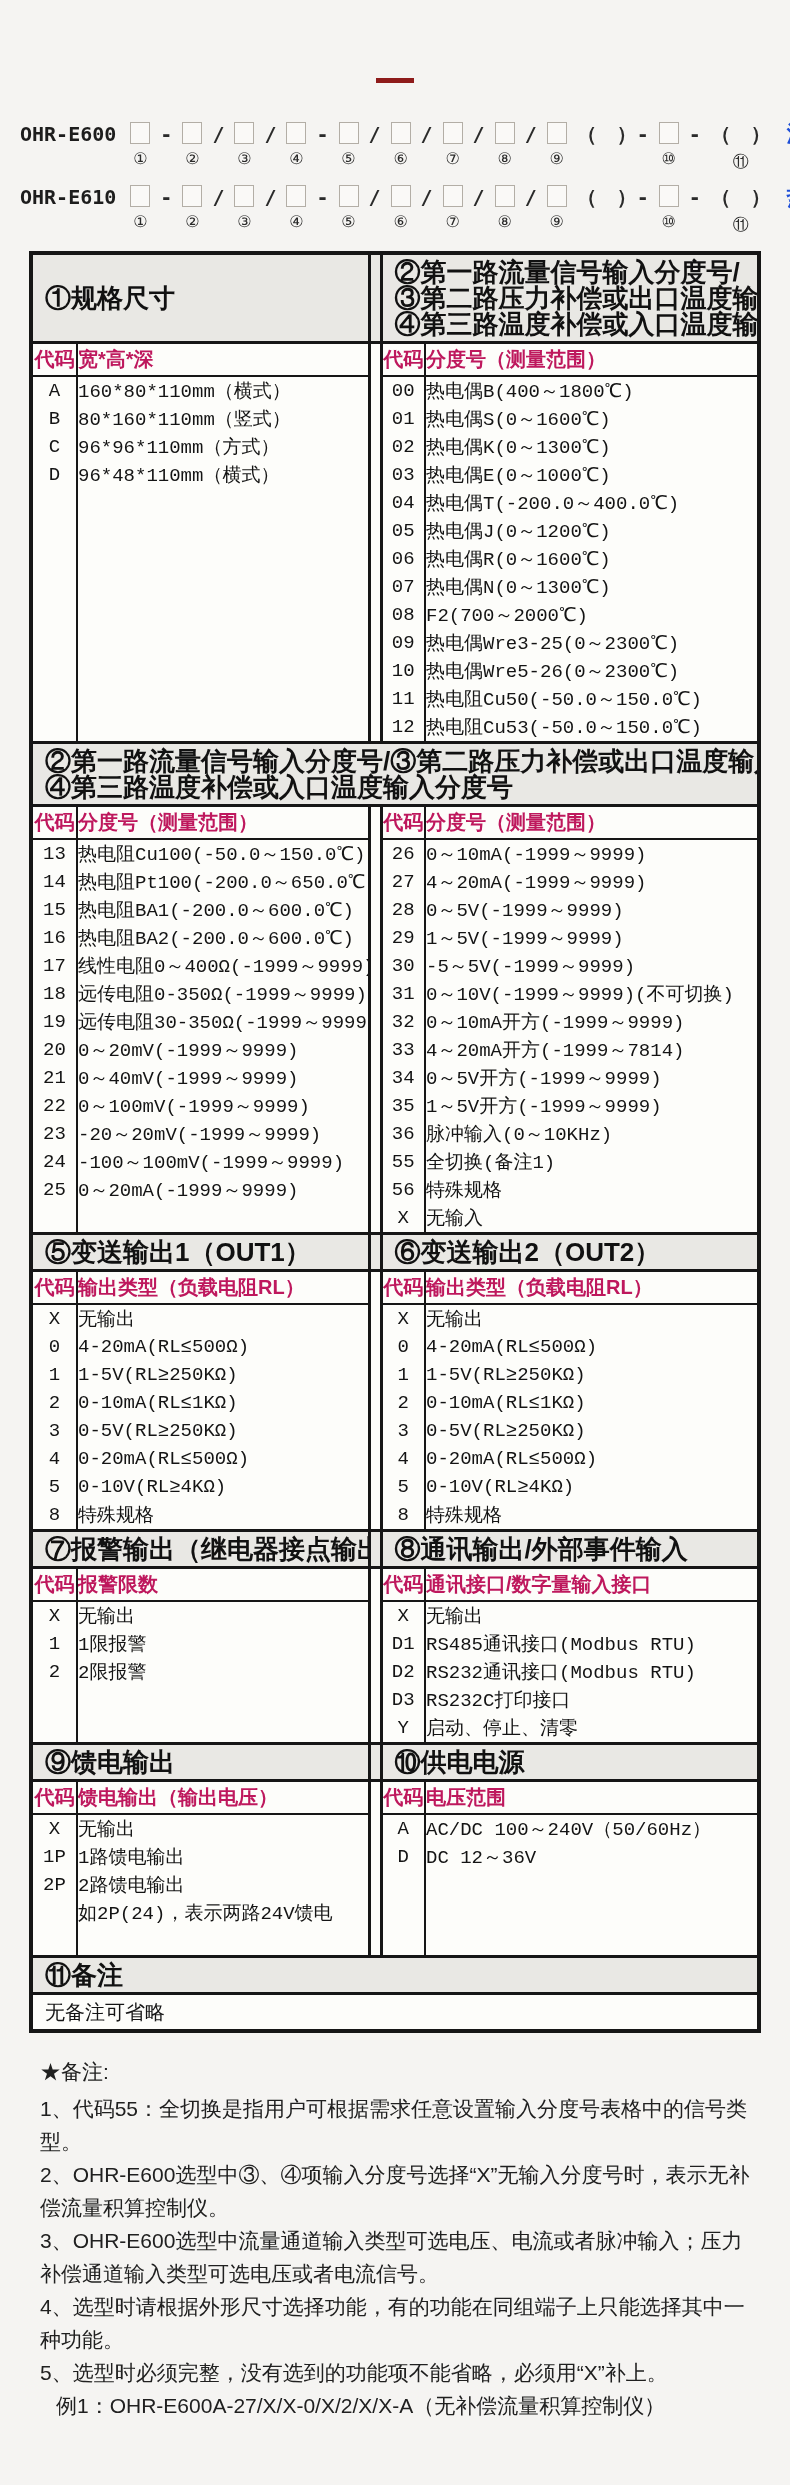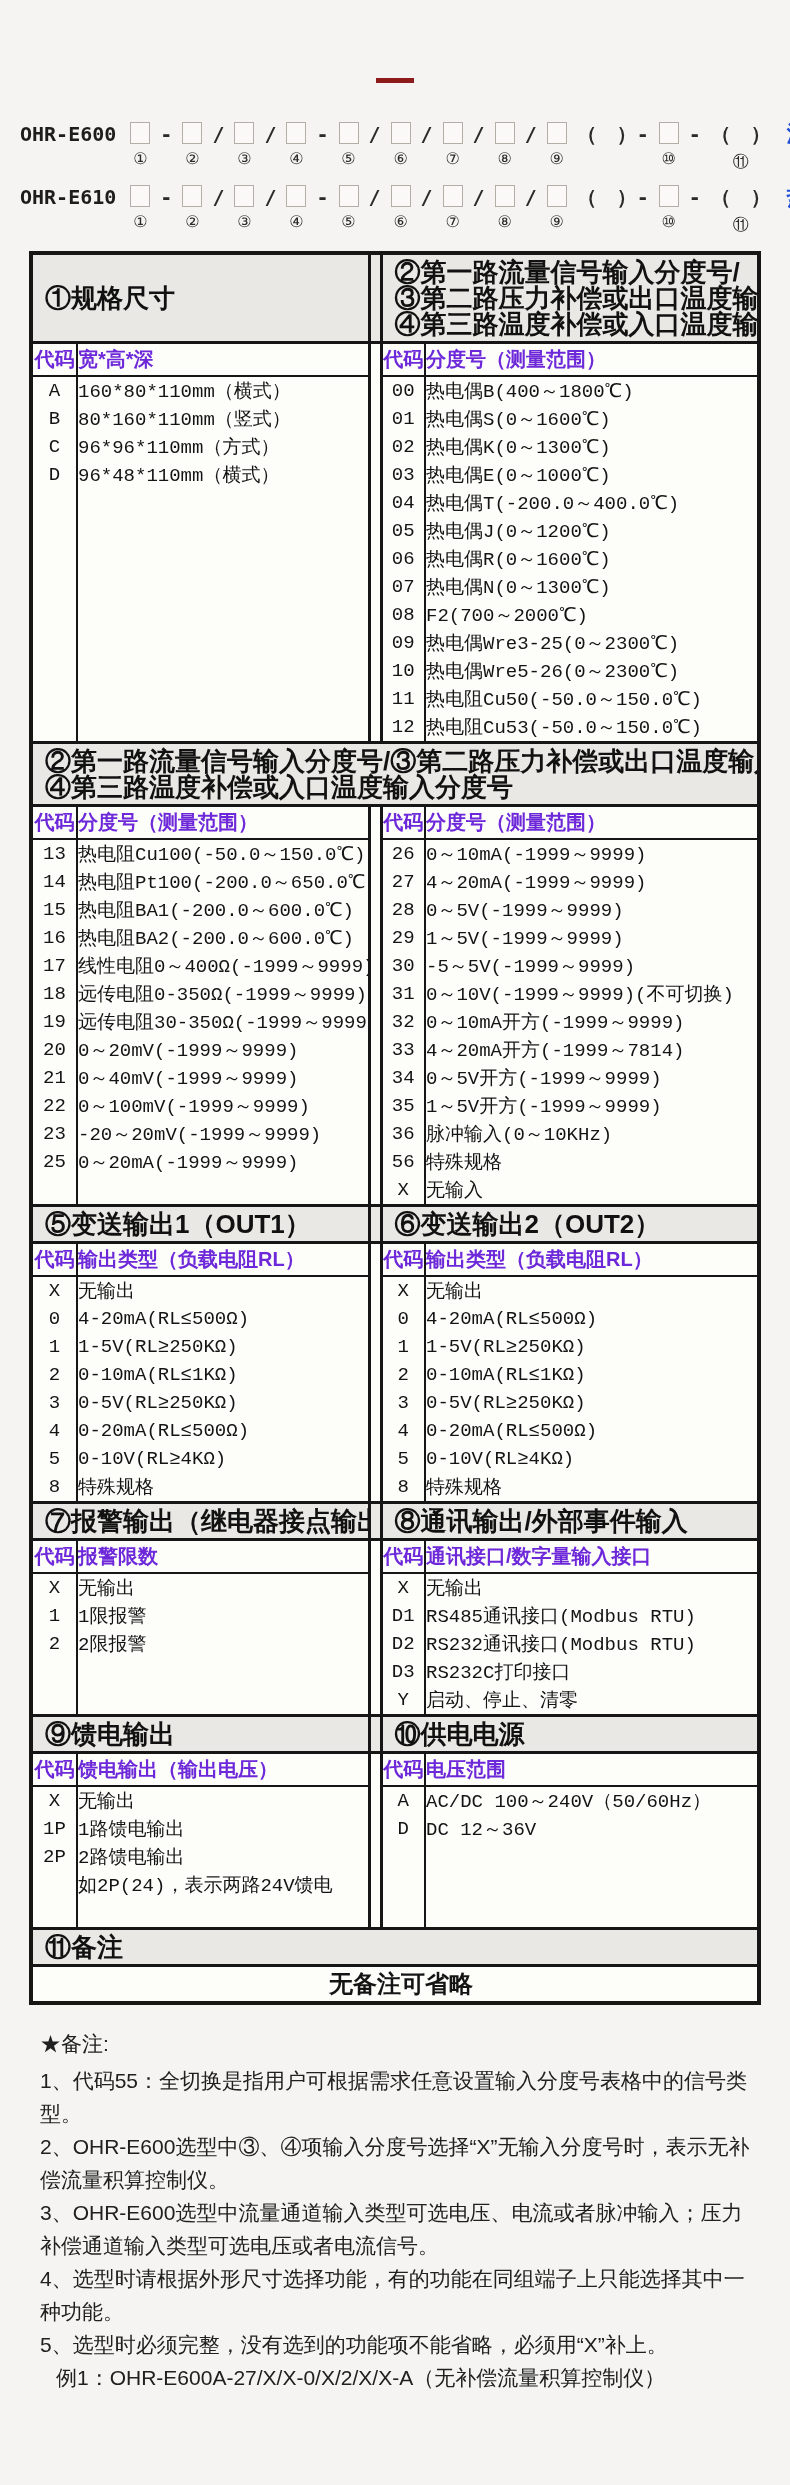--- a/index.html
+++ b/index.html
@@ -41,28 +41,28 @@
   table.sel td{padding:0;overflow:hidden;white-space:nowrap;vertical-align:middle;}
   tr.sec-header td{
     background:#e9e8e4;border-top:3px solid #161616;border-bottom:3px solid #161616;
     font-weight:bold;font-size:26px;color:#111;padding:4px 0 4px 12px;margin-top:27px;
   }
   tr.sec-header td.divc{padding:0;}
   .hd-line{line-height:26px;}
   td.divc{border-left:3px solid #161616;border-right:3px solid #161616;}
   td.code{border-right:2px solid #161616;text-align:center;}
   td.desc{padding-left:8px;text-align:left;}
-  tr.sub-header td{height:31px;font-weight:bold;font-size:20px;color:#6d28d9;}
+  tr.sub-header td{height:31px;font-weight:bold;font-size:20px;color:#be185d;}
   tr.sub-header td.code,tr.sub-header td.desc{border-bottom:2px solid #161616;}
   tr.data-row td{
     height:28px;font-family:"Liberation Mono","DejaVu Sans Mono",monospace;
     font-size:19px;color:#141414;
   }
   tr.full-row td{height:34px;font-family:"Liberation Sans",sans-serif;
-    font-weight:bold;font-size:24px;padding-left:12px;text-align:center;}
+    font-weight:normal;font-size:20px;padding-left:12px;}
   
   .notes{margin:22px 38px 0 40px;font-size:21px;line-height:33px;color:#202020;}
   .notes-title{margin-bottom:4px;}
   .note-item{margin:0;}
   .note-example{margin:0 0 0 16px;}
 </style>
 </head>
 <body>
 
 <div class="title-wrap">
@@ -448,20 +448,27 @@
         <td class="divc"></td>
         <td class="code">35</td>
         <td class="desc">1～5V开方(-1999～9999)</td>
       </tr>
       <tr class="data-row">
         <td class="code">23</td>
         <td class="desc">-20～20mV(-1999～9999)</td>
         <td class="divc"></td>
         <td class="code">36</td>
         <td class="desc">脉冲输入(0～10KHz)</td>
+      </tr>
+      <tr class="data-row">
+        <td class="code">24</td>
+        <td class="desc">-100～100mV(-1999～9999)</td>
+        <td class="divc"></td>
+        <td class="code">55</td>
+        <td class="desc">全切换(备注1)</td>
       </tr>
       <tr class="data-row">
         <td class="code">25</td>
         <td class="desc">0～20mA(-1999～9999)</td>
         <td class="divc"></td>
         <td class="code">56</td>
         <td class="desc">特殊规格</td>
       </tr>
       <tr class="data-row">
         <td class="code"></td>

